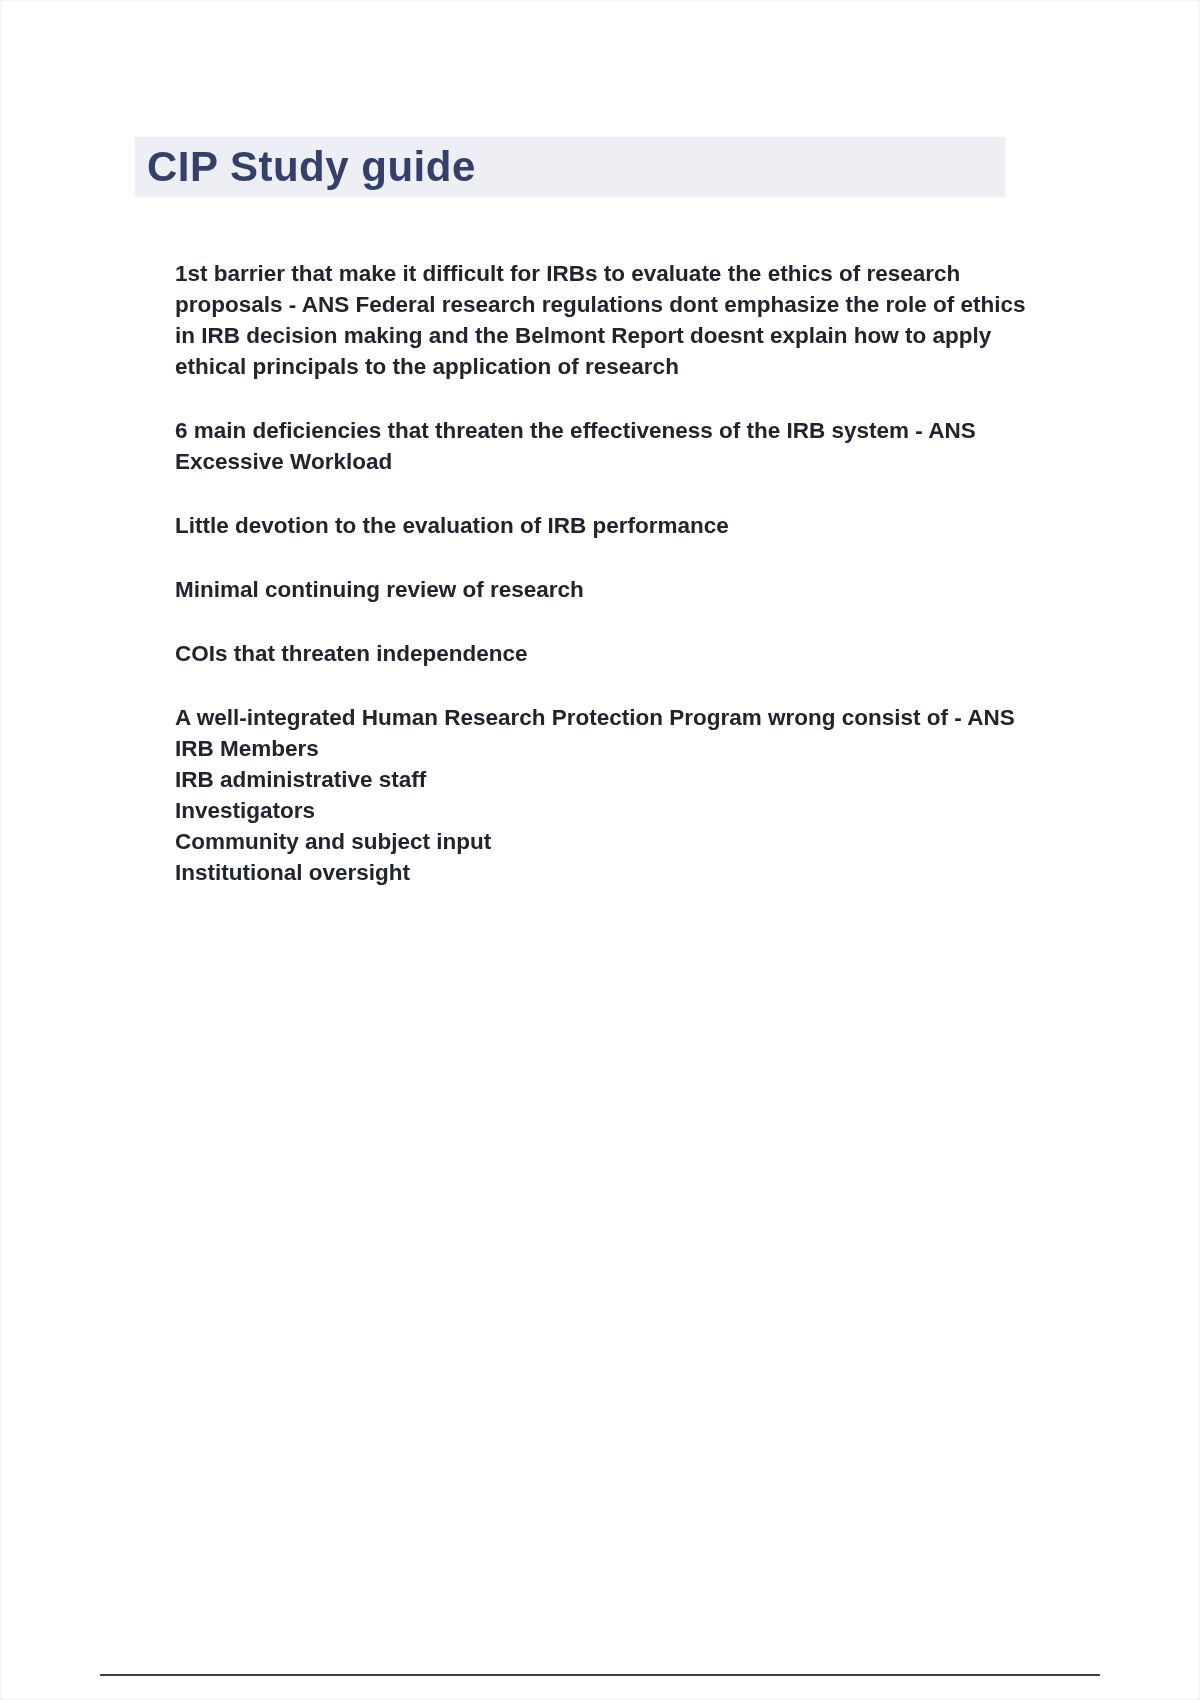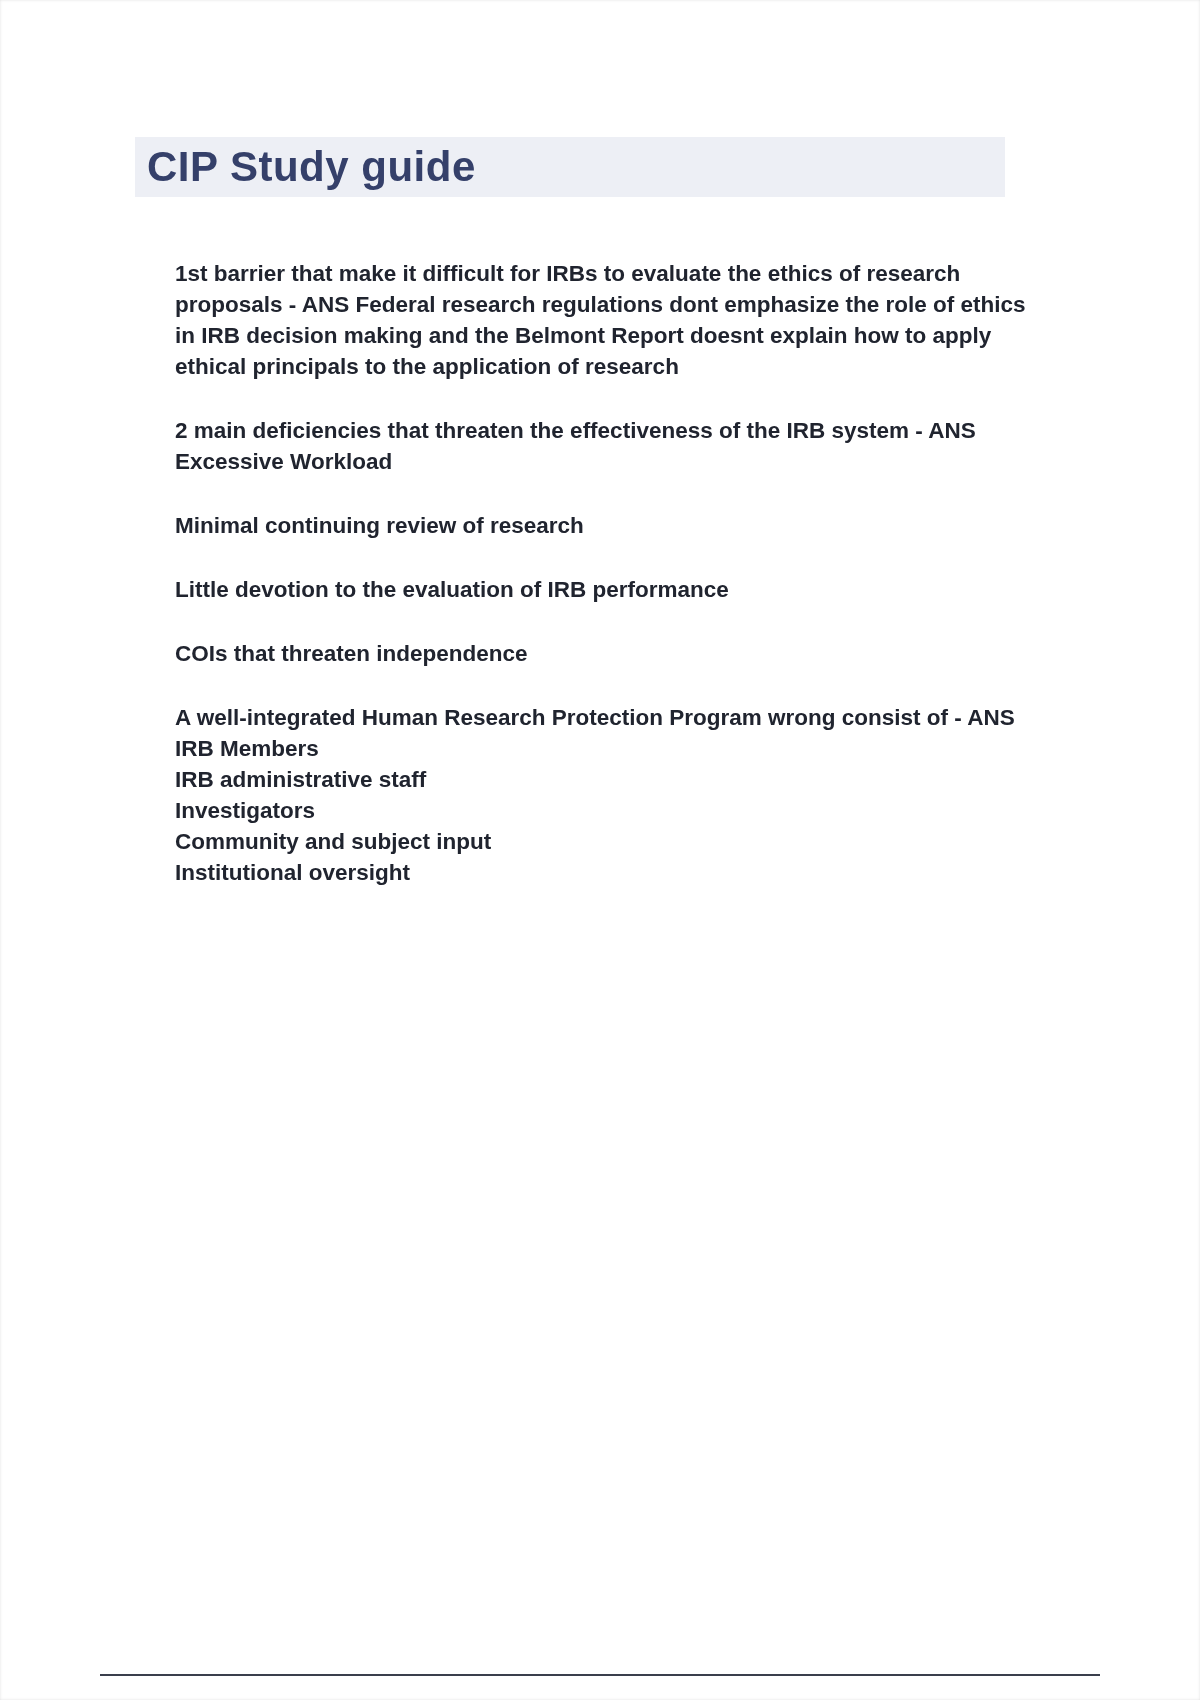--- a/index.html
+++ b/index.html
@@ -62,23 +62,23 @@
 </style>
 </head>
 <body>
 
 <div class="page">
 
   <h1 class="title">CIP Study guide</h1>
 
   <div class="content">
     <p class="para">1st barrier that make it difficult for IRBs to evaluate the ethics of research proposals -  ANS Federal research regulations dont emphasize the role of ethics in IRB decision making and the Belmont Report doesnt explain how to apply ethical principals to the application of research</p>
-    <p class="para">2 main deficiencies that threaten the effectiveness of the IRB system -  ANS Excessive Workload</p>
+    <p class="para">6 main deficiencies that threaten the effectiveness of the IRB system -  ANS Excessive Workload</p>
+    <p class="para">Little devotion to the evaluation of IRB performance</p>
     <p class="para">Minimal continuing review of research</p>
-    <p class="para">Little devotion to the evaluation of IRB performance</p>
     <p class="para">COIs that threaten independence</p>
     <p class="para">A well-integrated Human Research Protection Program wrong consist of -  ANS IRB Members
 IRB administrative staff
 Investigators
 Community and subject input
 Institutional oversight</p>
   </div>
 
   <div class="footer-rule"></div>
 

